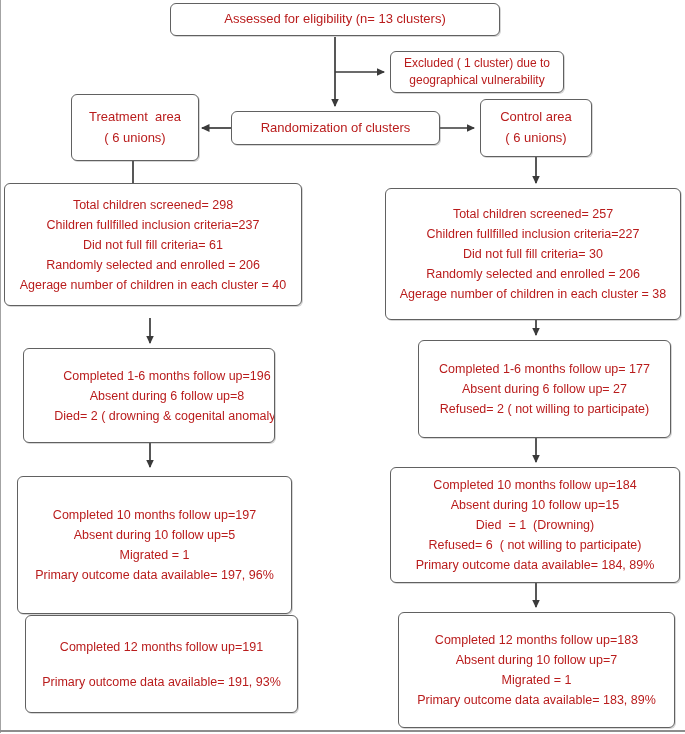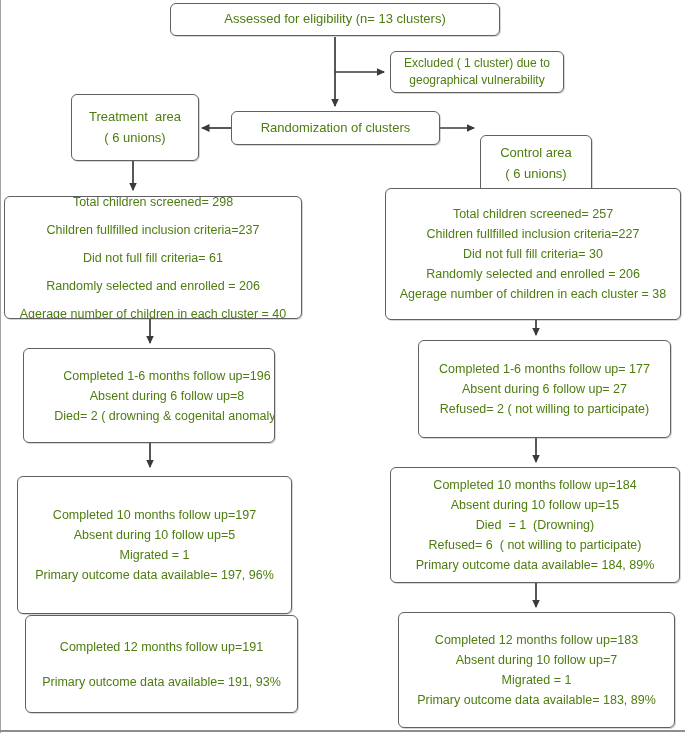--- a/index.html
+++ b/index.html
@@ -14,21 +14,21 @@
     background: #ffffff;
     font-family: "Liberation Sans", sans-serif;
     overflow: hidden;
   }
   .box {
     position: absolute;
     box-sizing: border-box;
     background: #ffffff;
     border: 1.6px solid #616161;
     border-radius: 6px;
-    color: #4d7c0f;
+    color: #b91c1c;
     display: flex;
     flex-direction: column;
     justify-content: center;
     align-items: center;
     text-align: center;
     font-size: 12.5px;
     line-height: 1.6;
     box-shadow: 1px 1px 0 rgba(90,90,90,0.25);
     overflow: hidden;
   }
@@ -90,26 +90,26 @@
 
   <div class="box hdr" style="left:71px; top:94px; width:128px; height:67px;">
       <div class="line">Treatment  area</div>
       <div class="line">( 6 unions)</div>
     </div>
 
   <div class="box hdr" style="left:231px; top:111px; width:209px; height:34px;">
       <div class="line">Randomization of clusters</div>
     </div>
 
-  <div class="box hdr" style="left:480px; top:99px; width:112px; height:58px;margin-top:36px;">
+  <div class="box hdr" style="left:480px; top:99px; width:112px; height:58px;">
       <div class="line">Control area</div>
       <div class="line">( 6 unions)</div>
     </div>
 
-  <div class="box" style="left:4px; top:196px; width:298px; height:123px;gap:8px;">
+  <div class="box" style="left:4px; top:183px; width:298px; height:123px;">
       <div class="line">Total children screened= 298</div>
       <div class="line">Children fullfilled inclusion criteria=237</div>
       <div class="line">Did not full fill criteria= 61</div>
       <div class="line">Randomly selected and enrolled = 206</div>
       <div class="line">Agerage number of children in each cluster = 40</div>
     </div>
 
   <div class="box" style="left:385px; top:188px; width:296px; height:132px;">
       <div class="line">Total children screened= 257</div>
       <div class="line">Children fullfilled inclusion criteria=227</div>

